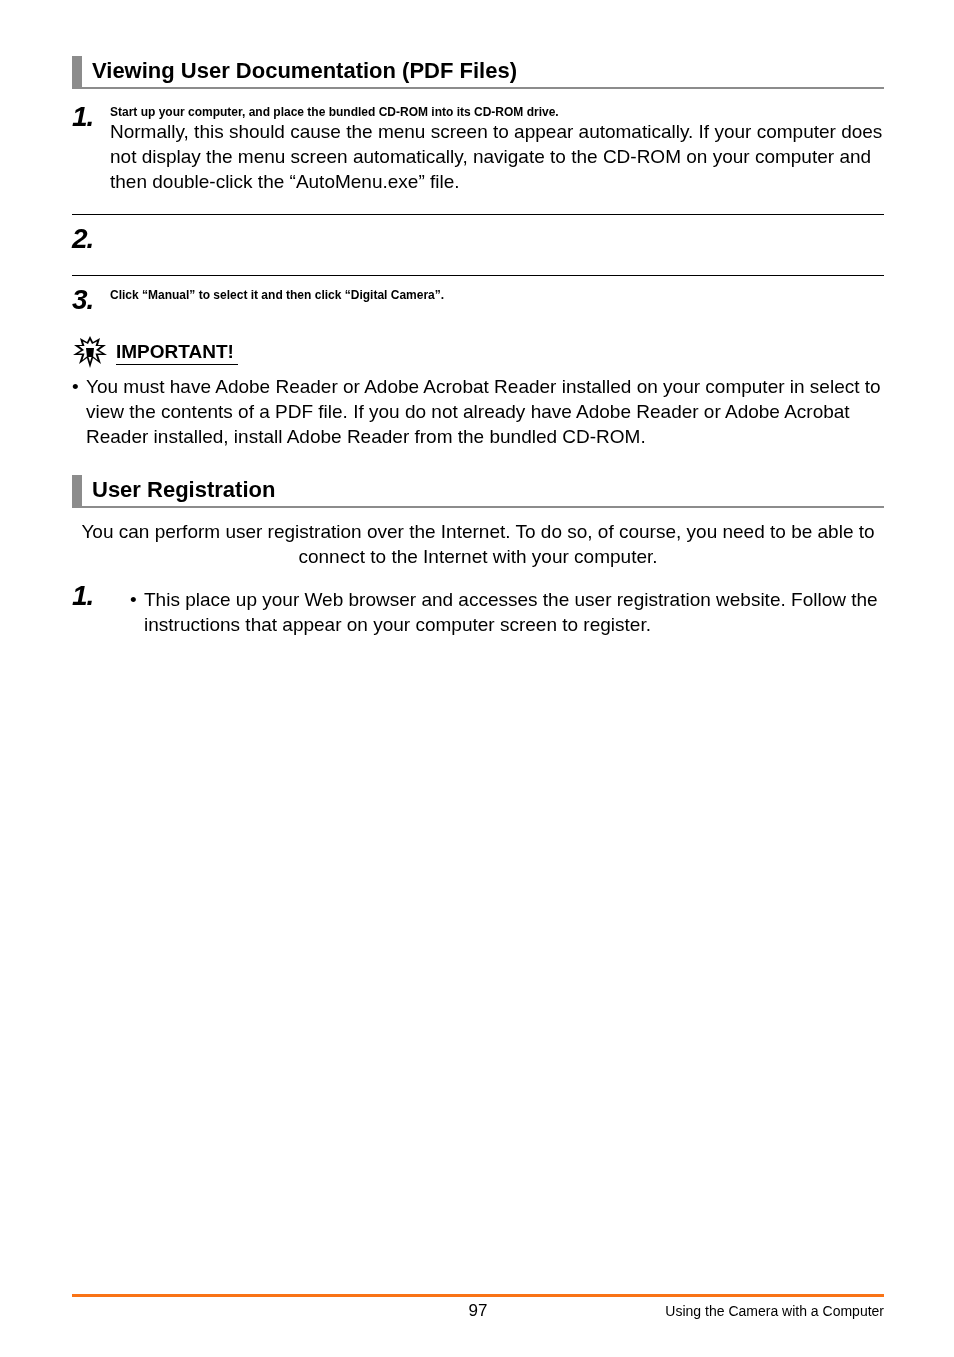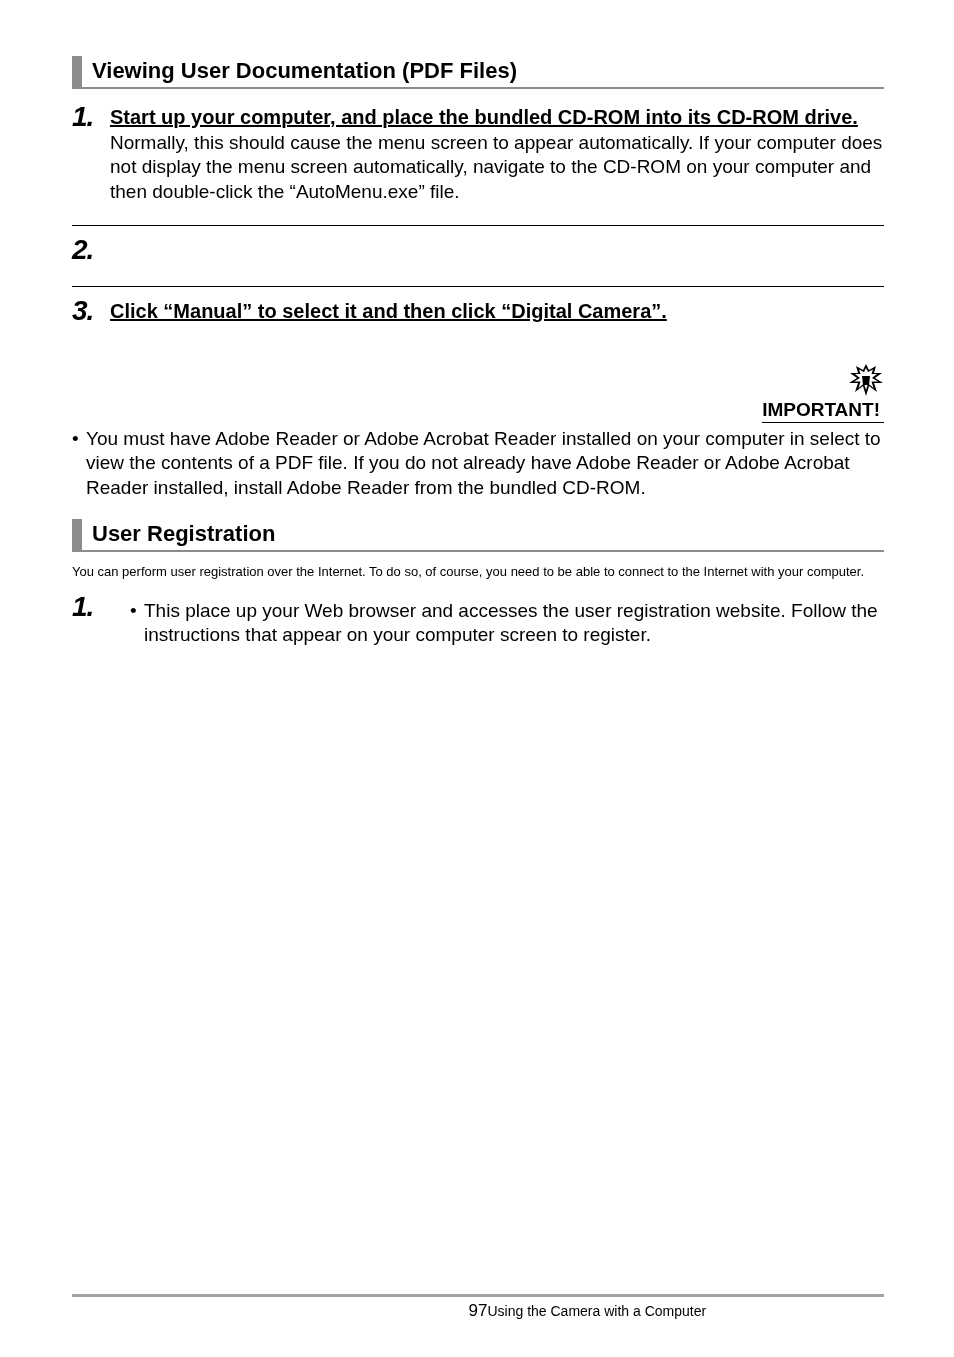--- a/index.html
+++ b/index.html
@@ -50,47 +50,45 @@
     flex: 0 0 32px;
     padding-right: 6px;
     text-align: left;
     letter-spacing: -1px;
   }
   .step-body {
     flex: 1;
     padding-top: 4px;
   }
   .step-title {
-    font-size: 20px;
+    font-size: 12px;
     font-weight: bold;
     line-height: 1.28;
-    text-decoration: underline;
   }
   .step-desc {
     font-size: 19px;
     line-height: 1.3;
   }
   .sub-bullet {
     display: flex;
     margin-left: 20px;
     font-size: 19px;
     line-height: 1.3;
     margin-top: 4px;
   }
   .sub-bullet .dot {
     width: 14px;
     flex: 0 0 14px;
   }
 
   .important-row {
     display: flex;
-    align-items: flex-end;
-    margin-top: 26px;
+    align-items: center;
+    margin-top: 9px;
     margin-bottom: 4px;
-    flex-direction: column;
   }
   .burst-icon {
     flex: 0 0 36px;
     height: 36px;
     position: relative;
   }
   .important-label {
     font-size: 19px;
     font-weight: bold;
     margin-left: 8px;
@@ -103,49 +101,50 @@
     display: flex;
     font-size: 19px;
     line-height: 1.3;
   }
   .bullet .dot {
     width: 14px;
     flex: 0 0 14px;
   }
 
   .intro {
-    font-size: 13px;
+    font-size: 19px;
     line-height: 1.3;
     margin-top: 8px;
     margin-bottom: 8px;
+    text-align: center;
   }
 
   .footer {
     position: absolute;
     left: 72px;
     right: 70px;
     bottom: 36px;
-    border-top: 3px solid #a3a3a3;
+    border-top: 3px solid #f97316;
     padding-top: 4px;
     display: flex;
     justify-content: space-between;
     align-items: center;
     font-size: 14px;
   }
   .footer-left {
     flex: 1;
   }
   .footer-center {
     flex: 0 0 auto;
     font-size: 17px;
     text-align: center;
   }
   .footer-right {
     flex: 1;
-    text-align: left;
+    text-align: right;
   }
 </style>
 </head>
 <body>
 
 <div class="page">
 
   <div class="section-heading">
     <span>Viewing User Documentation (PDF Files)</span>
   </div>
@@ -181,21 +180,21 @@
         <polygon fill="#000" points="14,13 22,13 21,22 15,22"></polygon>
       </svg>
     </div>
     <div class="important-label">IMPORTANT!</div>
   </div>
   <div class="bullet">
     <div class="dot">•</div>
     <div>You must have Adobe Reader or Adobe Acrobat Reader installed on your computer in select to view the contents of a PDF file. If you do not already have Adobe Reader or Adobe Acrobat Reader installed, install Adobe Reader from the bundled CD-ROM.</div>
   </div>
 
-  <div class="section-heading" style="margin-top:18px;">
+  <div class="section-heading" style="margin-top:26px;">
     <span>User Registration</span>
   </div>
 
   <div class="intro">You can perform user registration over the Internet. To do so, of course, you need to be able to connect to the Internet with your computer.</div>
 
   <div class="step" style="border-top:none;">
     <div class="step-number">1.</div>
     <div class="step-body">
       <div class="sub-bullet">
         <div class="dot">•</div>

